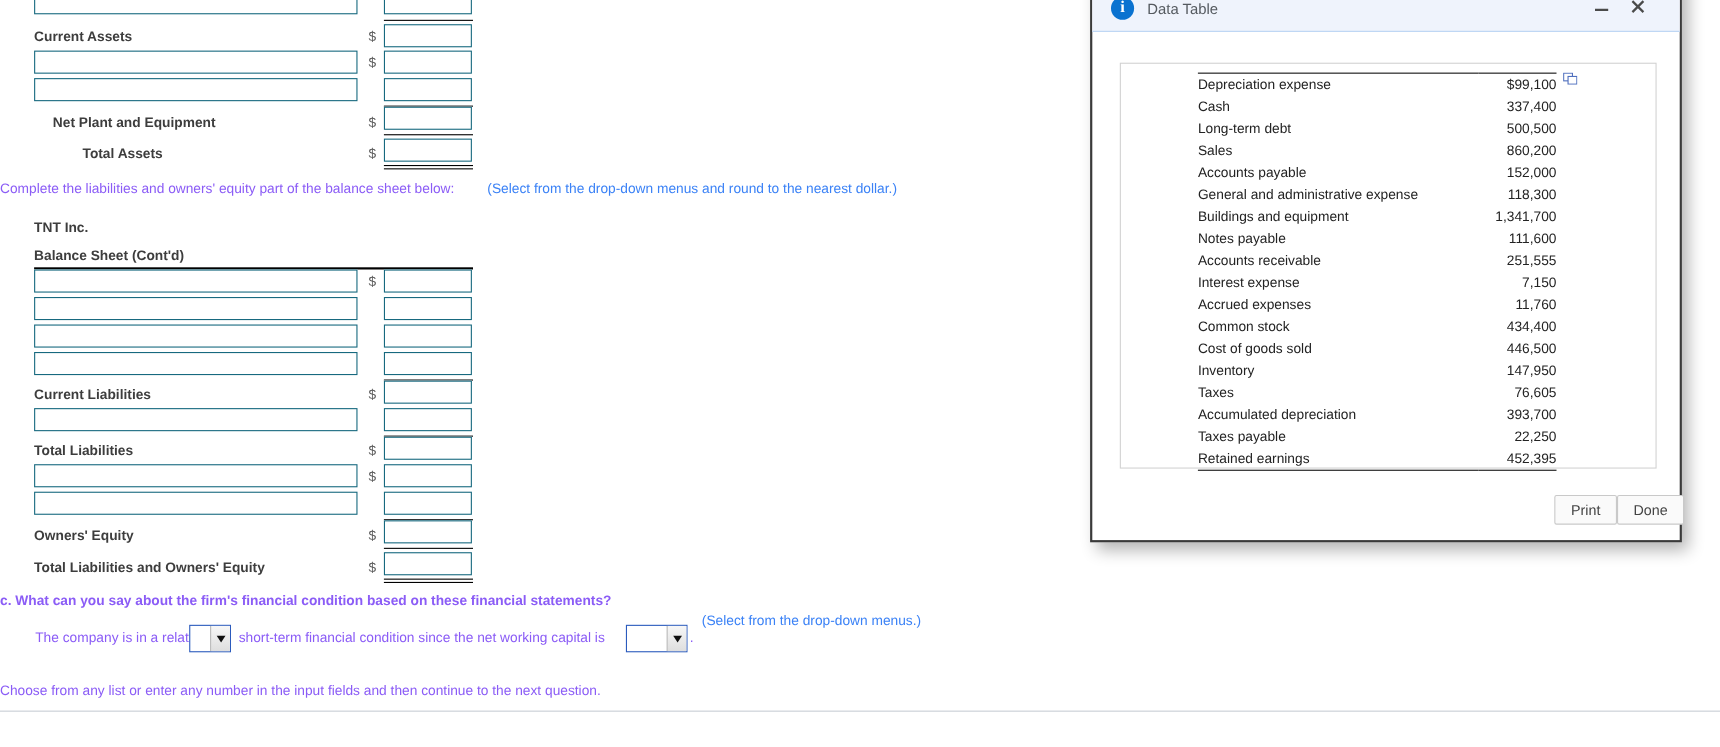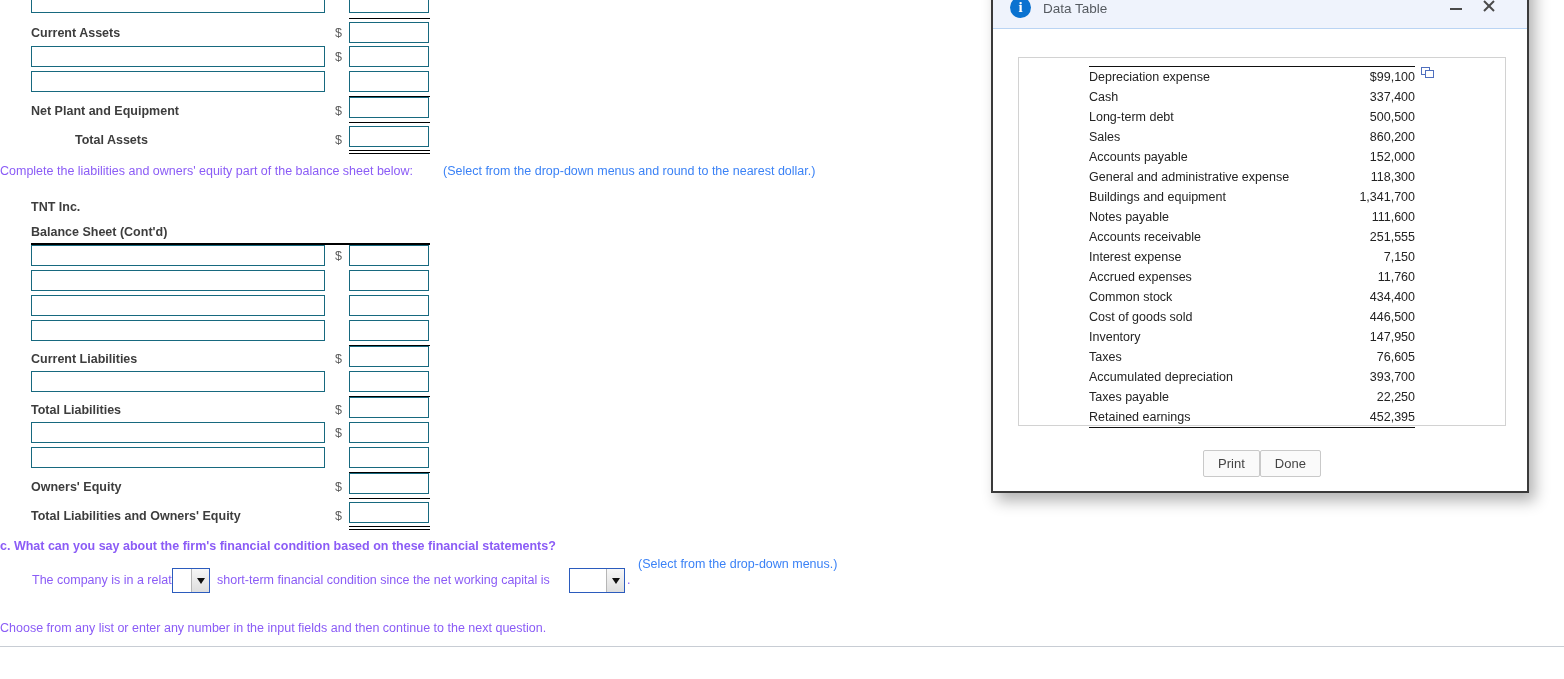--- a/index.html
+++ b/index.html
@@ -170,21 +170,21 @@
     width: 13px;
     height: 11px;
   }
 
   #dialog-buttons {
     position: absolute;
     left: 0;
     top: 476px;
     width: 538px;
     display: flex;
-    justify-content: center;
+    justify-content: flex-end;
   }
   .dlg-btn {
     box-sizing: border-box;
     min-width: 55px;
     height: 27px;
     padding: 0 14px;
     background: #fafafa;
     border: 1px solid #c9c9c9;
     border-radius: 2px;
     font-family: "Liberation Sans", sans-serif;
@@ -209,21 +209,21 @@
     <input class="inp" style="left: 349px; top: 22px; width: 80px; height: 21px;">
 
     <input class="inp" style="left: 31px; top: 46px; width: 294px; height: 21px;">
     <div class="dollar" style="left:335px; top:51px;">$</div>
     <input class="inp" style="left: 349px; top: 46px; width: 80px; height: 21px;">
 
     <input class="inp" style="left: 31px; top: 71px; width: 294px; height: 21px;">
     <input class="inp" style="left: 349px; top: 71px; width: 80px; height: 21px;">
     <div class="rule" style="left:349px; top:96px; width:81px;"></div>
 
-    <div class="txt bold" style="left:31px; top:105px;">Net Plant and Equipment</div>
+    <div class="txt bold" style="left:48px; top:105px;">Net Plant and Equipment</div>
     <div class="dollar" style="left:335px; top:105px;">$</div>
     <input class="inp" style="left: 349px; top: 97px; width: 80px; height: 21px;">
     <div class="rule" style="left:349px; top:122px; width:81px;"></div>
 
     <div class="txt bold" style="left:31px; top:134px;margin-left:44px;">Total Assets</div>
     <div class="dollar" style="left:335px; top:134px;">$</div>
     <input class="inp" style="left: 349px; top: 126px; width: 80px; height: 21px;">
     <div class="rule" style="left:349px; top:150px; width:81px;"></div>
     <div class="rule" style="left:349px; top:153px; width:81px;"></div>
   </div>

